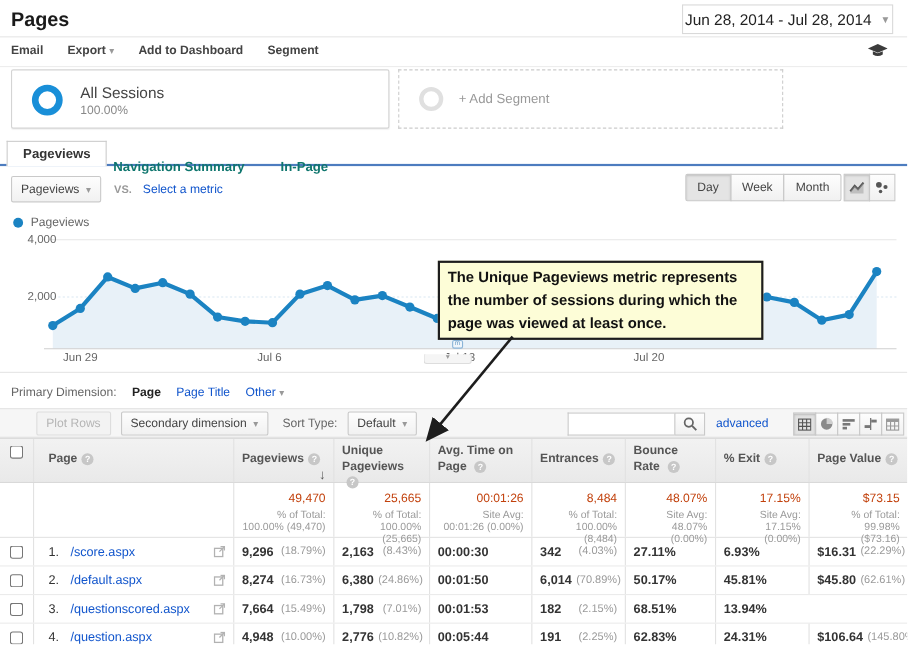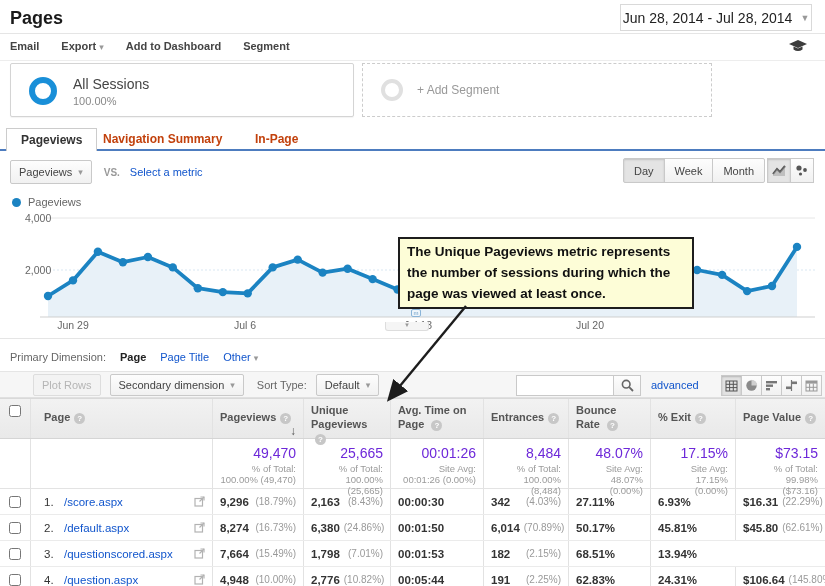--- a/index.html
+++ b/index.html
@@ -29,21 +29,21 @@
   .add-segment { position:absolute; left:362px; top:63px; width:350px; height:54px; border:1px dashed #ccc;
                  display:flex; align-items:center; cursor:pointer; }
   .add-circle { width:22px; height:22px; border:4px solid #e0e0e0; border-radius:50%; margin-left:18px; }
   .add-label { margin-left:14px; font-size:12px; color:#999; }
 
   
   .tabstrip { position:absolute; left:0; top:128px; width:825px; height:23px; border-bottom:2px solid #4d7cbf; }
   .tab-active { position:absolute; left:6px; top:0; height:23px; padding:0 14px; background:#fff;
                 border:1px solid #ccc; border-bottom:none; display:flex; align-items:center;
                 font-size:12px; font-weight:bold; color:#333; z-index:2; }
-  .tab-link { position:absolute; top:4px; font-size:12px; font-weight:bold; color:#c2410c; text-decoration:none; cursor:pointer; }
+  .tab-link { position:absolute; top:16px; font-size:12px; font-weight:bold; color:#0f766e; text-decoration:none; cursor:pointer; }
   .tab-nav { left:103px; } .tab-inpage { left:255px; }
 
   
   .btn { display:inline-flex; align-items:center; gap:6px; border:1px solid #c9c9c9; border-radius:2px;
          background:linear-gradient(#fdfdfd,#f1f1f1); color:#444; font-size:11px; padding:0 8px; height:24px; cursor:pointer; }
   .metric-row { position:absolute; left:10px; top:160px; display:flex; align-items:center; }
   .vs-label { margin:0 10px 0 12px; font-size:10px; font-weight:bold; color:#999; }
   .select-metric { font-size:11px; color:#1155cc; text-decoration:none; cursor:pointer; }
   .granularity { position:absolute; right:60px; top:158px; display:flex; }
   .gbtn { border:1px solid #c9c9c9; background:linear-gradient(#fdfdfd,#f1f1f1); color:#444; font-size:11px;
@@ -112,21 +112,21 @@
   .col-ent { width:85px; } .col-br { width:82px; } .col-exit { width:85px; } .col-val { width:90px; }
   .mcol { border-left:1px solid #e2e2e2; }
   .thead .cell { font-size:11px; font-weight:bold; color:#555; line-height:14px; }
   .thead .col-page { padding-left:13px; padding-top:11px; }
   .thead .col-pv, .thead .col-ent, .thead .col-exit, .thead .col-val { padding-top:11px; }
   .help-icon { display:inline-block; width:11px; height:11px; border-radius:50%; background:#c7c7c7; color:#fff;
                font-size:8px; line-height:11px; text-align:center; font-weight:bold; margin-left:4px; cursor:pointer; }
   .sort-arrow { float:right; color:#555; font-size:12px; cursor:pointer; }
   .totals { height:50px; border-bottom:1px solid #e3e3e3; }
   .totals .cell { text-align:right; padding-top:5px; }
-  .tot-val { font-size:14px; color:#6d28d9; line-height:19px; }
+  .tot-val { font-size:11px; color:#c2410c; line-height:19px; }
   .tot-sub { font-size:9.5px; color:#9a9a9a; line-height:11px; }
   .brow { height:26px; border-bottom:1px solid #ebebeb; align-items:center; }
   .brow .cell { padding-top:0; padding-bottom:0; display:flex; align-items:center; height:100%; }
   .brow .col-check { padding-top:0; align-items:center; }
   .row-index { color:#333; width:20px; margin-left:6px; font-size:11.5px; }
   .page-link { color:#1155cc; text-decoration:none; font-size:11.5px; cursor:pointer; }
   .ext-link { margin-left:auto; cursor:pointer; opacity:.75; }
   .numcell { justify-content:space-between; text-align:right; }
   .val { font-weight:bold; color:#333; font-size:11.5px; }
   .pct { color:#9a9a9a; font-size:10px; margin-left:4px; }

